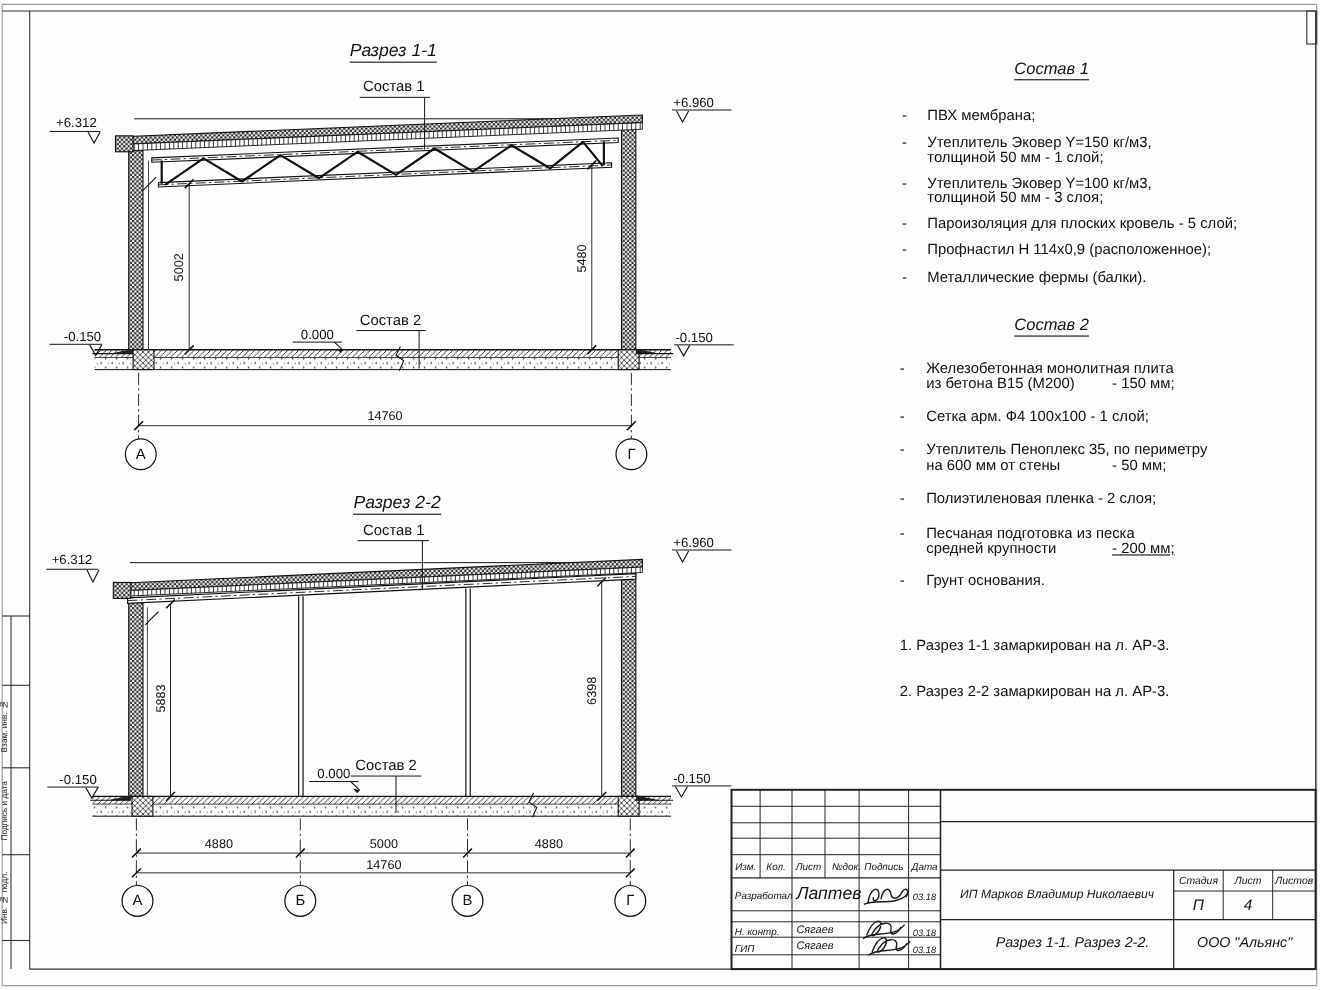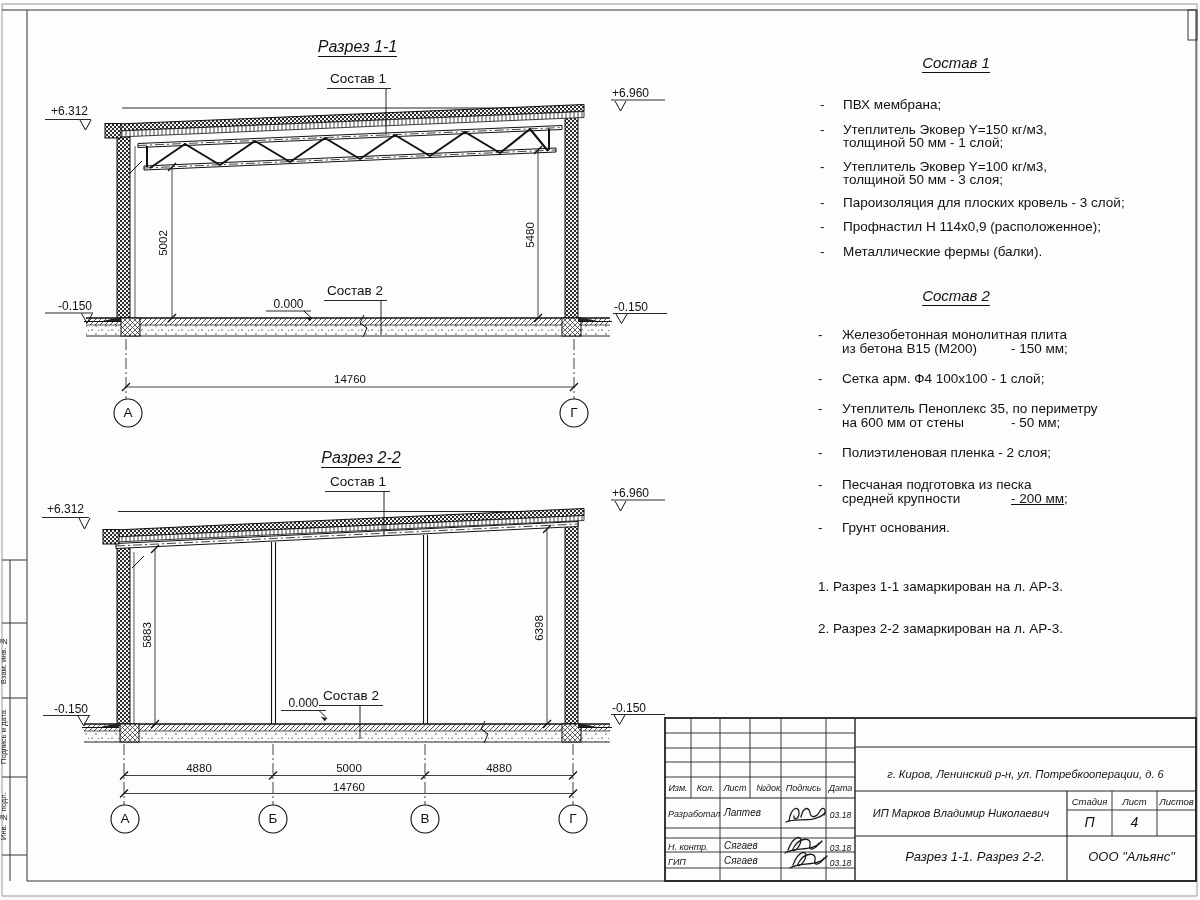--- a/index.html
+++ b/index.html
@@ -283,21 +283,21 @@
 <div class="t c" style="left:906px;top:56px;width:100px;"><span class="sostav-h">Состав 1</span></div>
 <div class="t" style="left:820px;top:98px;">-</div>
 <div class="t" style="left:843px;top:98px;">ПВХ мембрана;</div>
 <div class="t" style="left:820px;top:123px;">-</div>
 <div class="t" style="left:843px;top:123px;">Утеплитель Эковер Y=150 кг/м3,</div>
 <div class="t" style="left:843px;top:136px;">толщиной 50 мм - 1 слой;</div>
 <div class="t" style="left:820px;top:160px;">-</div>
 <div class="t" style="left:843px;top:160px;">Утеплитель Эковер Y=100 кг/м3,</div>
 <div class="t" style="left:843px;top:173px;">толщиной 50 мм - 3 слоя;</div>
 <div class="t" style="left:820px;top:196px;">-</div>
-<div class="t" style="left:843px;top:196px;">Пароизоляция для плоских кровель - 3 слой;</div>
+<div class="t" style="left:843px;top:196px;">Пароизоляция для плоских кровель - 5 слой;</div>
 <div class="t" style="left:820px;top:220px;">-</div>
 <div class="t" style="left:843px;top:220px;">Профнастил Н 114х0,9 (расположенное);</div>
 <div class="t" style="left:820px;top:245px;">-</div>
 <div class="t" style="left:843px;top:245px;">Металлические фермы (балки).</div>
 
 <div class="t c" style="left:906px;top:289px;width:100px;"><span class="sostav-h">Состав 2</span></div>
 <div class="t" style="left:818px;top:328px;">-</div>
 <div class="t" style="left:842px;top:328px;">Железобетонная монолитная плита</div>
 <div class="t" style="left:842px;top:342px;">из бетона В15 (М200)</div>
 <div class="t" style="left:1011px;top:342px;">- 150 мм;</div>
@@ -312,29 +312,28 @@
 <div class="t" style="left:818px;top:478px;">-</div>
 <div class="t" style="left:842px;top:478px;">Песчаная подготовка из песка</div>
 <div class="t" style="left:842px;top:492px;">средней крупности</div>
 <div class="t" style="left:1011px;top:492px;text-decoration:underline;">- 200 мм;</div>
 <div class="t" style="left:818px;top:521px;">-</div>
 <div class="t" style="left:842px;top:521px;">Грунт основания.</div>
 
 <div class="t" style="left:818px;top:580px;">1. Разрез 1-1 замаркирован на л. АР-3.</div>
 <div class="t" style="left:818px;top:622px;">2. Разрез 2-2 замаркирован на л. АР-3.</div>
 
-<div class="t c tb" style="left:855px;top:767px;width:341px;font-size:11.2px;">г. Киров, Ленинский р-н, ул. Потребкооперации, д. 6</div>
 <div class="t c tb" style="left:665px;top:781px;width:26px;font-size:9px;">Изм.</div>
 <div class="t c tb" style="left:691px;top:781px;width:29px;font-size:9px;">Кол.</div>
 <div class="t c tb" style="left:720px;top:781px;width:30px;font-size:9px;">Лист</div>
 <div class="t c tb" style="left:750px;top:781px;width:39px;font-size:9px;">№док.</div>
 <div class="t c tb" style="left:781px;top:781px;width:45px;font-size:9px;">Подпись</div>
 <div class="t c tb" style="left:826px;top:781px;width:29px;font-size:9px;">Дата</div>
 <div class="t tb" style="left:668px;top:807px;width:52px;font-size:9px;">Разработал</div>
-<div class="t tb" style="left:724px;top:806px;width:56px;font-size:10px;">Лаптев</div>
+<div class="t tb" style="left:724px;top:806px;width:56px;font-size:16px;">Лаптев</div>
 <div class="t c tb" style="left:826px;top:808px;width:29px;font-size:8.5px;">03.18</div>
 <div class="t tb" style="left:668px;top:840px;width:52px;font-size:9px;">Н. контр.</div>
 <div class="t tb" style="left:724px;top:839px;width:56px;font-size:10px;">Сягаев</div>
 <div class="t c tb" style="left:826px;top:841px;width:29px;font-size:8.5px;">03.18</div>
 <div class="t tb" style="left:668px;top:855px;width:52px;font-size:9px;">ГИП</div>
 <div class="t tb" style="left:724px;top:854px;width:56px;font-size:10px;">Сягаев</div>
 <div class="t c tb" style="left:826px;top:856px;width:29px;font-size:8.5px;">03.18</div>
 <div class="t c tb" style="left:855px;top:806px;width:212px;font-size:11px;">ИП Марков Владимир Николаевич</div>
 <div class="t c tb" style="left:1067px;top:795px;width:45px;font-size:9.5px;">Стадия</div>
 <div class="t c tb" style="left:1112px;top:795px;width:45px;font-size:9.5px;">Лист</div>

